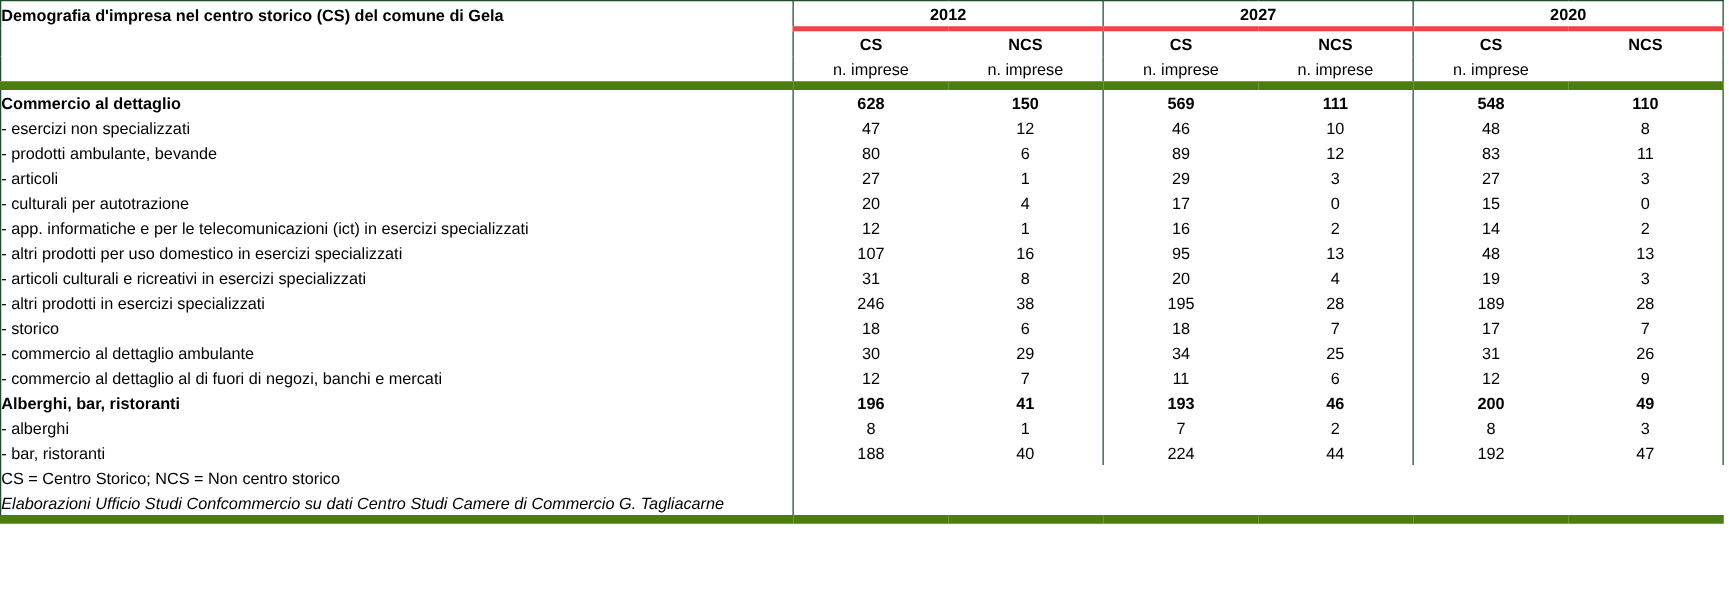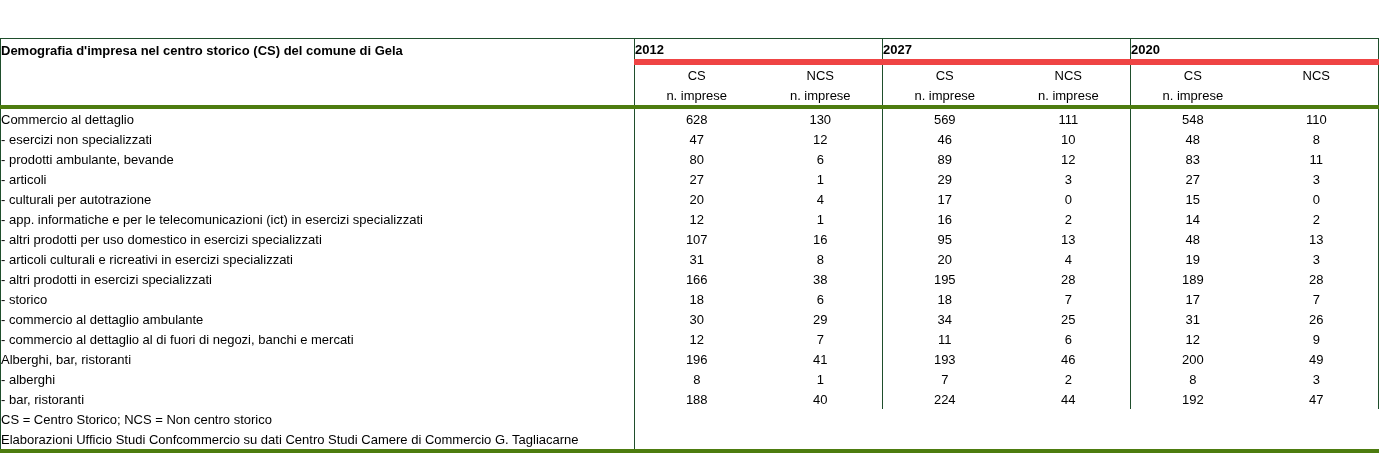--- a/index.html
+++ b/index.html
@@ -12,21 +12,20 @@
     font-size: 13px;
     color: #000000;
     width: 1383px;
     height: 476px;
     overflow: hidden;
   }
   .sheet {
     position: relative;
     width: 1383px;
     height: 336px;
-    margin-top: 38px;
   }
   table.grid {
     border-collapse: collapse;
     table-layout: fixed;
     width: 1383px;
   }
   table.grid td {
     padding: 0;
     vertical-align: middle;
     height: 20px;
@@ -46,35 +45,36 @@
   }
   .lbl {
     padding-left: 4px;
     text-align: left;
     white-space: nowrap;
     overflow: hidden;
   }
   .num {
     text-align: center;
   }
-  .bold { font-weight: normal; }
+  .bold { font-weight: bold; }
 
   
   .bt { border-top: 1px solid #1f4e2c; }
-  .bb { border-bottom: 4px solid #4d7c0f; }
+  .bb { border-bottom: 7px solid #4d7c0f; }
   .br { border-right: 1px solid #1f4e2c; }
   .bl { border-left: 1px solid #1f4e2c; }
 
   .grp-head {
+    text-align: center;
     font-weight: bold;
-    border-bottom: 6px solid #ef4444;
+    border-bottom: 4px solid #ef4444;
   }
   .sub-head {
     text-align: center;
-    font-weight: normal;
+    font-weight: bold;
   }
   .unit {
     text-align: center;
     font-size: 12.5px;
   }
 
   .footer {
     padding-left: 3px;
     font-size: 12.5px;
     white-space: nowrap;
@@ -126,21 +126,21 @@
         <td class="unit bb">n. imprese</td>
         <td class="unit bb br"></td>
         <td></td>
       </tr>
 
     </tbody>
     <tbody id="body-rows">
         <tr>
           <td class="lbl bl br bold ">Commercio al dettaglio</td>
           <td class="num bold">628</td>
-          <td class="num bold br">130</td>
+          <td class="num bold br">150</td>
           <td class="num bold">569</td>
           <td class="num bold br">111</td>
           <td class="num bold">548</td>
           <td class="num bold br">110</td>
           <td></td>
         </tr>
         <tr>
           <td class="lbl bl br"> - esercizi non specializzati</td>
           <td class="num">47</td>
           <td class="num br">12</td>
@@ -205,21 +205,21 @@
           <td class="num">31</td>
           <td class="num br">8</td>
           <td class="num">20</td>
           <td class="num br">4</td>
           <td class="num">19</td>
           <td class="num br">3</td>
           <td></td>
         </tr>
         <tr>
           <td class="lbl bl br"> - altri prodotti in esercizi specializzati</td>
-          <td class="num">166</td>
+          <td class="num">246</td>
           <td class="num br">38</td>
           <td class="num">195</td>
           <td class="num br">28</td>
           <td class="num">189</td>
           <td class="num br">28</td>
           <td></td>
         </tr>
         <tr>
           <td class="lbl bl br"> - storico</td>
           <td class="num">18</td>
@@ -281,20 +281,20 @@
           <td></td>
         </tr>
       </tbody>
     <tbody>
       <tr>
         <td class="footer bl br">CS = Centro Storico; NCS = Non centro storico</td>
         <td colspan="6"></td>
         <td></td>
       </tr>
       <tr>
-        <td class="footer bl br bb" style="overflow:visible; white-space:nowrap;">Elaborazioni Ufficio Studi Confcommercio su dati Centro Studi Camere di Commercio G. Tagliacarne</td>
+        <td class="footer bl br bb" style="overflow:visible; white-space:nowrap;font-style:italic;">Elaborazioni Ufficio Studi Confcommercio su dati Centro Studi Camere di Commercio G. Tagliacarne</td>
         <td colspan="6" class="bb"></td>
         <td></td>
       </tr>
     </tbody>
   </table>
 
 </div>
 
 </body></html>

